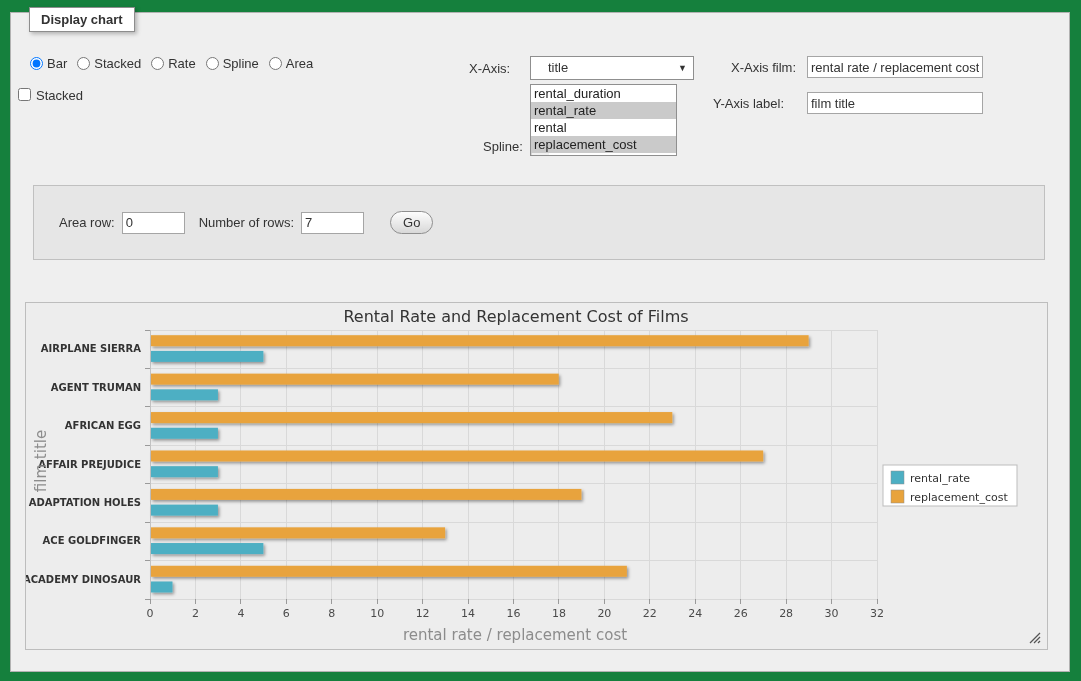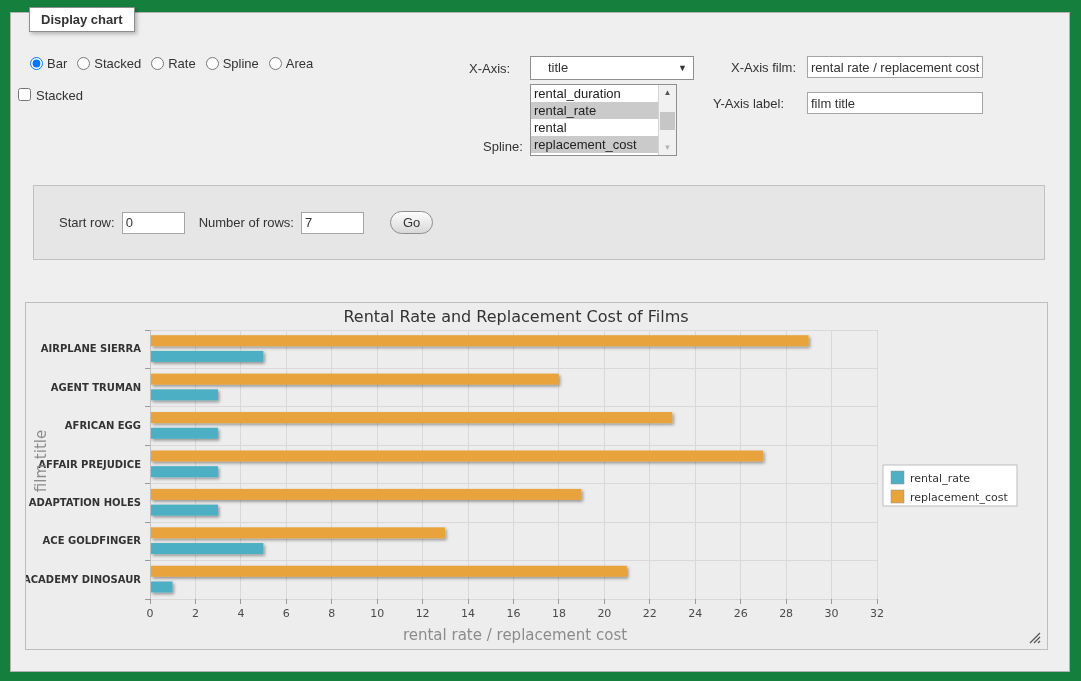--- a/index.html
+++ b/index.html
@@ -21,21 +21,21 @@
 
   input[type=text]{border:1px solid #a5a5a5;background:#fff;height:18px;font-size:13px;
          font-family:"Liberation Sans",sans-serif;color:#333;padding:1px 3px;}
   .title-input{position:absolute;left:18px;top:112px;width:168px;}
 
   .select{position:absolute;left:519px;top:43px;width:145px;height:22px;background:#fff;
          border:1px solid #8f8f8f;font-size:13px;color:#333;line-height:22px;padding-left:17px;}
   .select .arrow{position:absolute;right:6px;top:0;font-size:9px;color:#333;line-height:22px;}
 
   .listbox{position:absolute;left:519px;top:71px;width:145px;height:70px;background:#fff;
-         border:1px solid #8f8f8f;display:flex;overflow:hidden;}
+         border:1px solid #8f8f8f;display:flex;overflow:hidden;flex-direction:column;}
   .options{flex:1;}
   .option{height:17px;line-height:17px;font-size:13px;color:#222;padding-left:3px;white-space:nowrap;}
   .option.selected{background:#cacaca;}
   .scrollbar{width:17px;background:#f1f1f1;border-left:1px solid #d5d5d5;display:flex;flex-direction:column;}
   .sb-btn{height:15px;font-size:8px;color:#555;text-align:center;line-height:15px;background:#f1f1f1;}
   .sb-btn.dim{color:#b5b5b5;}
   .sb-track{flex:1;position:relative;}
   .sb-thumb{position:absolute;left:1px;right:1px;top:12px;height:18px;background:#c6c6c6;}
 
   .rows-box{position:absolute;left:22px;top:172px;width:1012px;height:75px;background:#e6e6e6;
@@ -114,21 +114,21 @@
     </div>
     <span class="lbl" style="left:466px;top:126px;">Spline:</span>
 
     <span class="lbl" style="left:714px;top:47px;">X-Axis film:</span>
     <input type="text" style="position: absolute; left: 796px; top: 43px; width: 168px;" value="rental rate / replacement cost">
 
     <span class="lbl" style="left:696px;top:83px;">Y-Axis label:</span>
     <input type="text" style="position: absolute; left: 796px; top: 79px; width: 168px;" value="film title">
 
     <div class="rows-box">
-      <span class="txt">Start row:</span>
+      <span class="txt">Area row:</span>
       <input type="text" value="0" style="">
       <span class="txt">Number of rows:</span>
       <input type="text" value="7" style="">
       <button class="go-btn">Go</button>
     </div>
 
     <div class="chart-panel">
       <svg id="chart-svg" width="1019" height="344" viewBox="0 0 1019 344">
           <defs>
             <filter id="barShadow" x="-20%" y="-80%" width="140%" height="300%">

